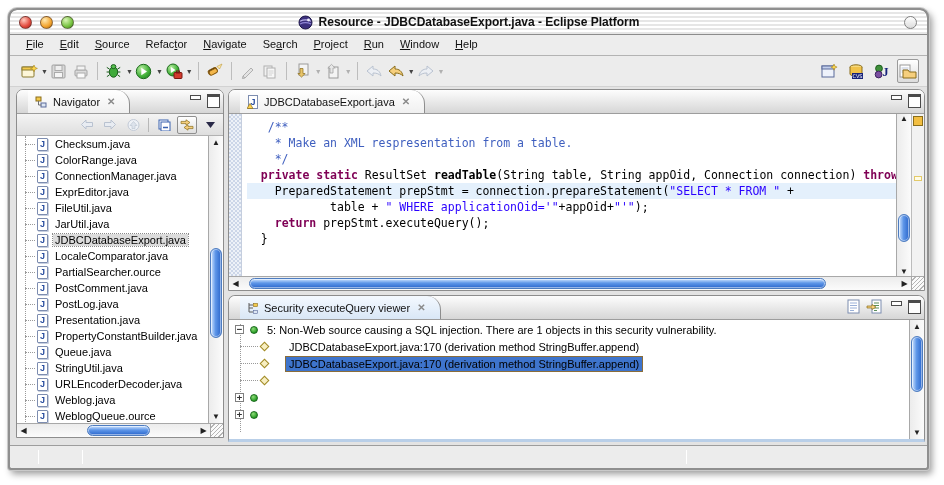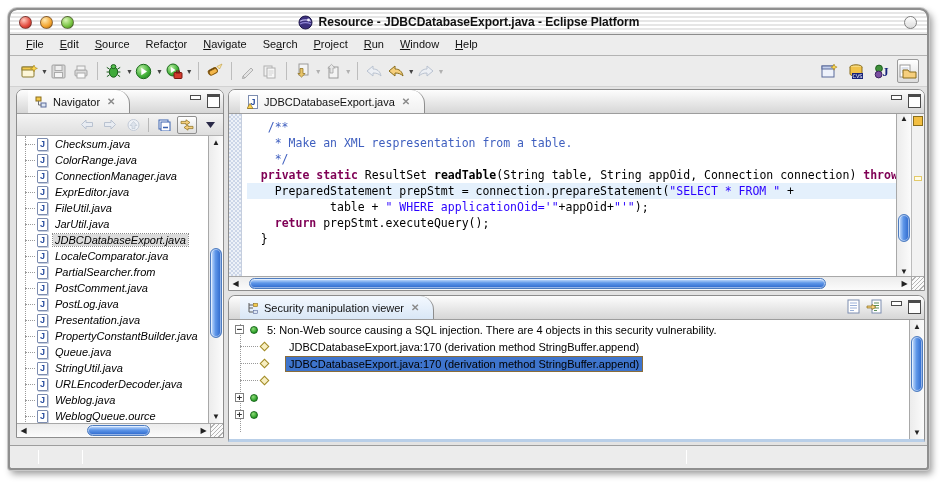--- a/index.html
+++ b/index.html
@@ -86,21 +86,21 @@
   .nav-tbtn.pressed { border:1px solid #8f8f8f; background:linear-gradient(#ffffff,#dfdfdf); border-radius:2px; }
   .nav-sep { width:1px; height:14px; background:#b8b8b8; margin:0 2px; }
   .nav-list { position:absolute; left:0; top:46px; width:206px; height:288px; background:#fff;
     overflow:hidden; font-size:11px; }
   .nav-list::before { content:""; position:absolute; left:8px; top:0; height:288px; border-left:1px dotted #9a9a9a; }
   .nav-row { height:16px; display:flex; align-items:center; padding-left:20px; position:relative; white-space:nowrap; }
   .nav-row::before { content:""; position:absolute; left:8px; top:8px; width:10px; border-top:1px dotted #9a9a9a; }
   .jicon { flex:0 0 11px; width:11px; height:13px; background:#fff; border:1px solid #7d8db0; border-radius:1px;
     font:bold 9px/11px "Liberation Sans",sans-serif; color:#2b4fa0; text-align:center; margin-right:5px;
     box-shadow:1px 1px 0 #c8d0e0; }
-  .nav-label { padding:0 2px;font-style:italic; }
+  .nav-label { padding:0 2px; }
   .nav-row.sel .nav-label { background:#dcdcdc; outline:1px dotted #8a8a8a; }
 
   
   #editor { left:218px; top:2px; width:697px; height:202px; }
   .ed-body { position:absolute; left:0; top:24px; width:695px; height:162px; display:flex; background:#fff; }
   .ruler { flex:0 0 13px; border-right:1px solid #c5cede;
     background-image:linear-gradient(45deg,#ccd6e8 25%,transparent 25%,transparent 75%,#ccd6e8 75%),
       linear-gradient(45deg,#ccd6e8 25%,#eef2f8 25%,#eef2f8 75%,#ccd6e8 75%);
     background-size:4px 4px; background-position:0 0,2px 2px; }
   .code { flex:1 1 auto; overflow:hidden; padding:5px 0 0 5px;
@@ -408,21 +408,21 @@
           <div class="nav-row sel">
             <span class="jicon">J</span>
             <span class="nav-label">JDBCDatabaseExport.java</span>
           </div>
           <div class="nav-row">
             <span class="jicon">J</span>
             <span class="nav-label">LocaleComparator.java</span>
           </div>
           <div class="nav-row">
             <span class="jicon">J</span>
-            <span class="nav-label">PartialSearcher.from</span>
+            <span class="nav-label">PartialSearcher.ource</span>
           </div>
           <div class="nav-row">
             <span class="jicon">J</span>
             <span class="nav-label">PostComment.java</span>
           </div>
           <div class="nav-row">
             <span class="jicon">J</span>
             <span class="nav-label">PostLog.java</span>
           </div>
           <div class="nav-row">
@@ -511,21 +511,21 @@
     </div>
 
     <div class="panel" id="security">
       <div class="panel-header">
         <div class="tab blue">
           <svg width="12" height="12" viewBox="0 0 12 12">
               <path d="M2 1 v9 M2 3 h4 M2 6 h4 M2 10 h4" stroke="#5a5a5a" fill="none"></path>
               <rect x="6.5" y="1.5" width="4" height="3" fill="#f2c94c" stroke="#8a6d1a" stroke-width=".6"></rect>
               <rect x="6.5" y="8.5" width="4" height="3" fill="#dce6f4" stroke="#5a6a9a" stroke-width=".6"></rect>
             </svg>
-          <span>Security manipulation viewer</span>
+          <span>Security executeQuery viewer</span>
           <span class="close-x">✕</span>
         </div>
         <div class="sec-icons">
           <span>
             <svg width="13" height="15" viewBox="0 0 13 15">
                 <rect x="1" y="1" width="11" height="13" fill="#fff" stroke="#7d8db0"></rect>
                 <path d="M3 4 h7 M3 6.5 h7 M3 9 h7 M3 11.5 h4" stroke="#9ab0d8" stroke-width="1"></path>
               </svg>
             </span>
           <span>
@@ -538,21 +538,21 @@
         </div>
         <div class="winbtns">
           <span class="btn-min"></span>
           <span class="btn-max"></span>
         </div>
       </div>
       <div class="tree" id="sec-tree">
           <div class="tree-row parent">
             <span class="expander">−</span>
             <span class="gdot"></span>
-            <span class="tree-label">5: Non-Web source causing a SQL injection. There are  4  objects in this security vulnerability.</span>
+            <span class="tree-label">5: Non-Web source causing a SQL injection. There are  1  objects in this security vulnerability.</span>
           </div>
           <div class="tree-row child">
             <span class="diamond"></span>
             <span class="tree-label">JDBCDatabaseExport.java:170 (derivation method StringBuffer.append)</span>
           </div>
           <div class="tree-row child sel">
             <span class="diamond"></span>
             <span class="tree-label">JDBCDatabaseExport.java:170 (derivation method StringBuffer.append)</span>
           </div>
           <div class="tree-row child">

